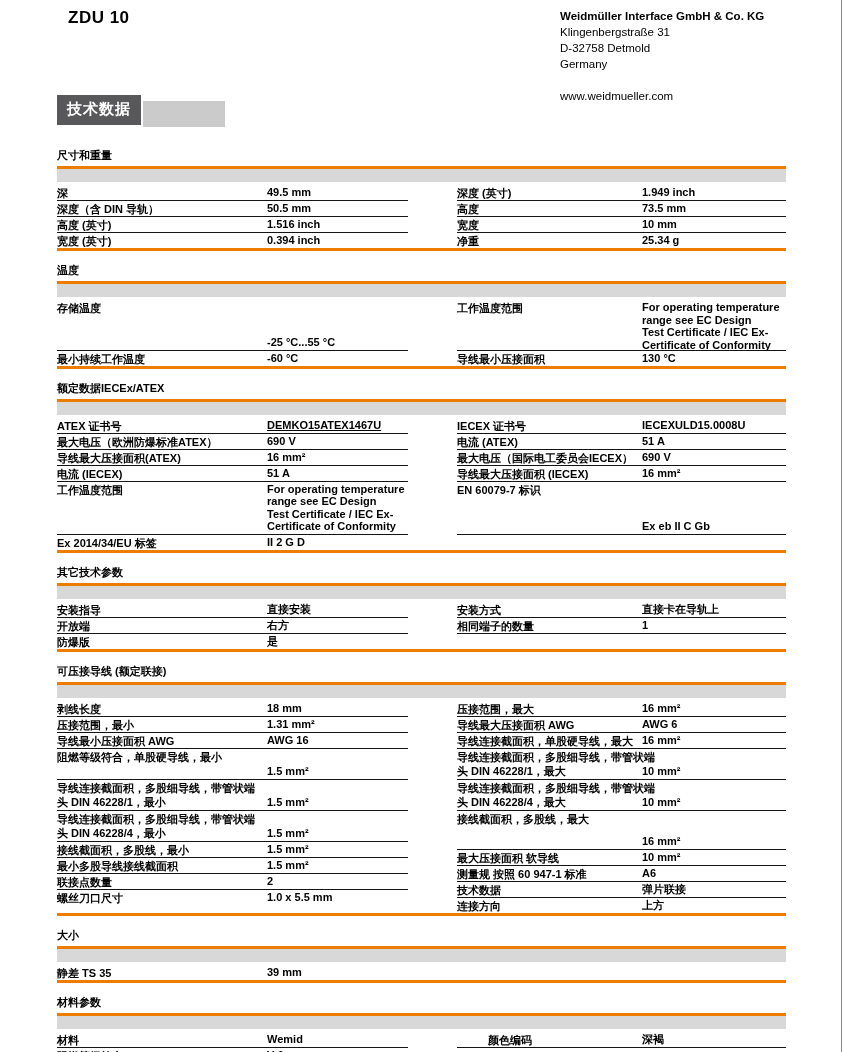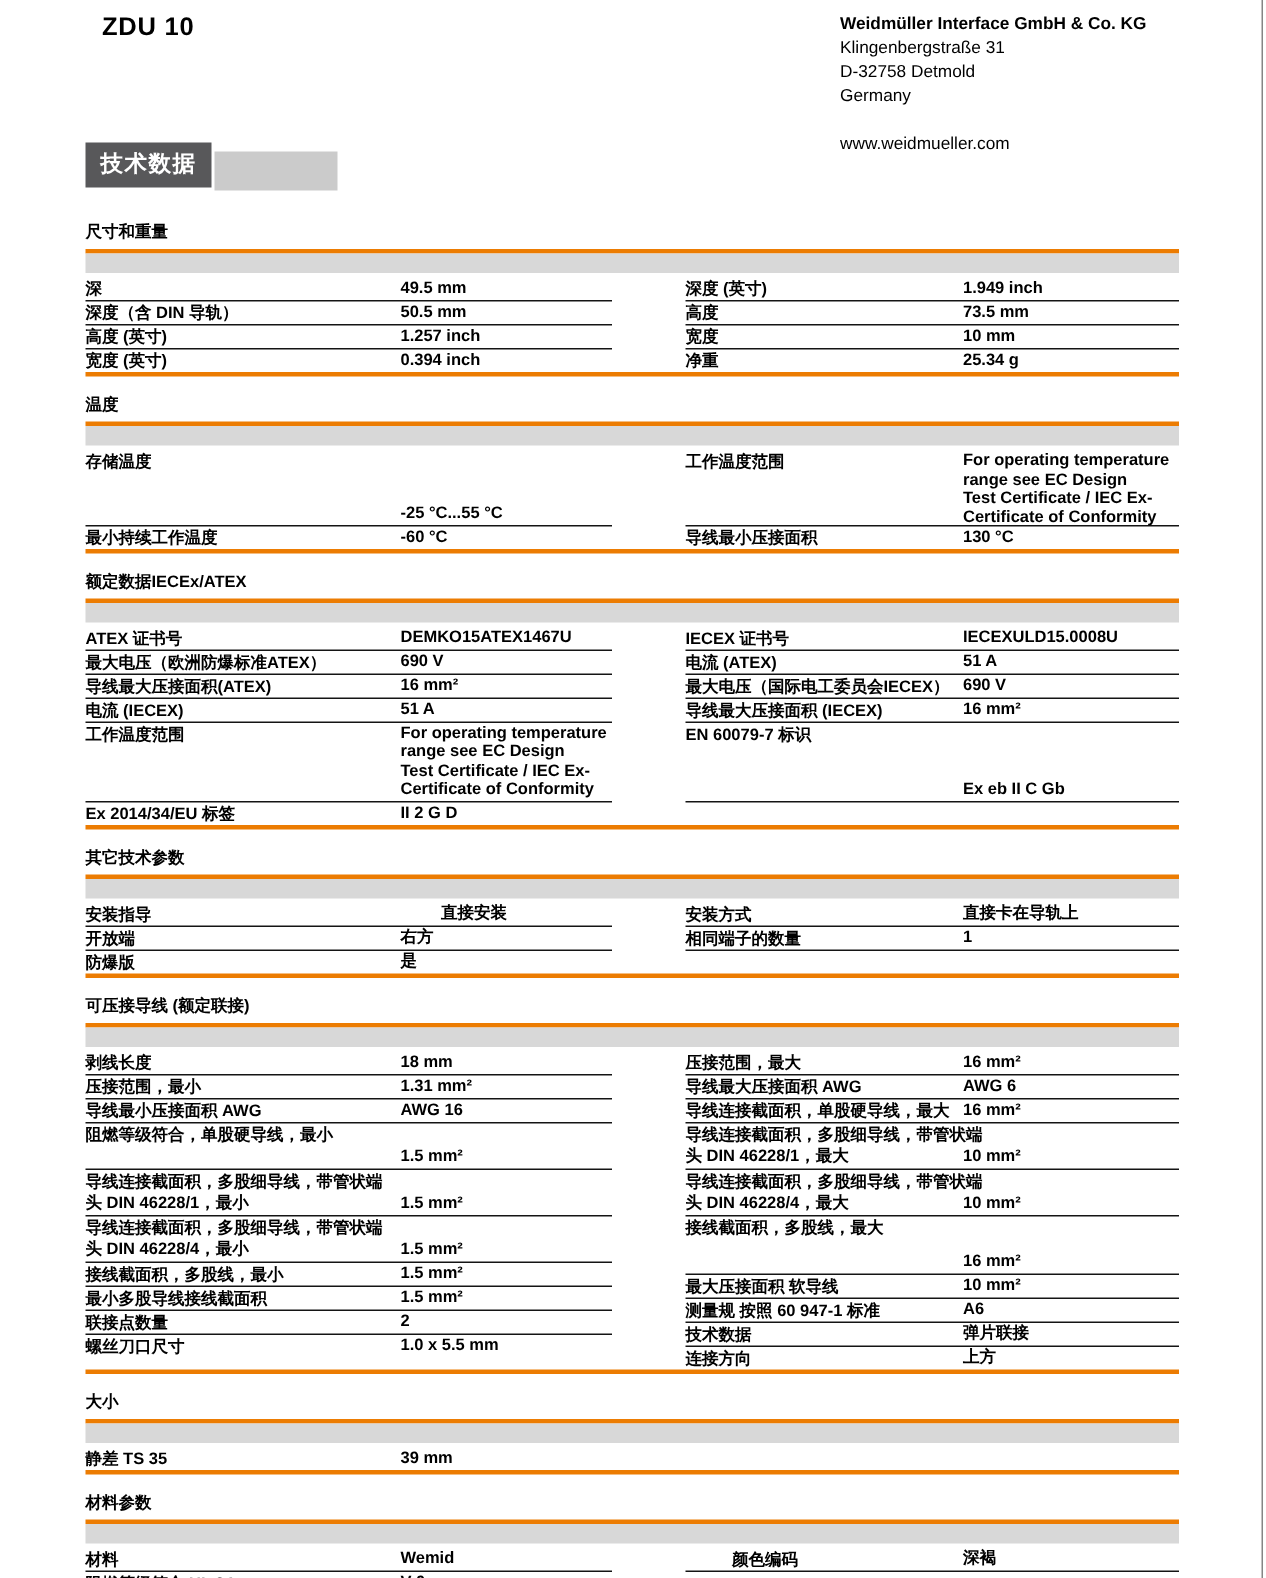--- a/index.html
+++ b/index.html
@@ -65,21 +65,21 @@
           <div class="row" style="min-height: 15px;">
             <span class="lab">深</span>
             <span class="val" style="left: 210px;">49.5 mm</span>
           </div>
           <div class="row" style="min-height: 15px;">
             <span class="lab">深度（含 DIN 导轨）</span>
             <span class="val" style="left: 210px;">50.5 mm</span>
           </div>
           <div class="row" style="min-height: 15px;">
             <span class="lab">高度 (英寸)</span>
-            <span class="val" style="left: 210px;">1.257 inch</span>
+            <span class="val" style="left: 210px;">1.516 inch</span>
           </div>
           <div class="row noline" style="min-height: 15px;">
             <span class="lab">宽度 (英寸)</span>
             <span class="val" style="left: 210px;">0.394 inch</span>
           </div>
         </div>
         <div class="col right">
           <div class="row" style="min-height: 15px;">
             <span class="lab">深度 (英寸)</span>
             <span class="val" style="left: 185px;">1.949 inch</span>
@@ -132,21 +132,21 @@
       <div class="accent"></div>
     </div>
     <div class="section">
       <h2 class="sec-title">额定数据IECEx/ATEX</h2>
       <div class="accent"></div>
       <div class="band"></div>
       <div class="cols">
         <div class="col left">
           <div class="row" style="min-height: 15px;">
             <span class="lab">ATEX 证书号</span>
-            <span class="val" style="left: 210px;">DEMKO15ATEX1467U</span>
+            <span class="val" style="left: 210px; text-decoration: underline;">DEMKO15ATEX1467U</span>
           </div>
           <div class="row" style="min-height: 15px;">
             <span class="lab">最大电压（欧洲防爆标准ATEX）</span>
             <span class="val" style="left: 210px;">690 V</span>
           </div>
           <div class="row" style="min-height: 15px;">
             <span class="lab">导线最大压接面积(ATEX)</span>
             <span class="val" style="left: 210px;">16 mm²</span>
           </div>
           <div class="row" style="min-height: 15px;">
@@ -191,21 +191,21 @@
       <div class="accent"></div>
     </div>
     <div class="section">
       <h2 class="sec-title">其它技术参数</h2>
       <div class="accent"></div>
       <div class="band"></div>
       <div class="cols">
         <div class="col left">
           <div class="row" style="min-height: 15px;">
             <span class="lab">安装指导</span>
-            <span class="val" style="left: 210px; margin-left: 27px;">直接安装</span>
+            <span class="val" style="left: 210px;">直接安装</span>
           </div>
           <div class="row" style="min-height: 15px;">
             <span class="lab">开放端</span>
             <span class="val" style="left: 210px;">右方</span>
           </div>
           <div class="row noline" style="min-height: 15px;">
             <span class="lab">防爆版</span>
             <span class="val" style="left: 210px;">是</span>
           </div>
         </div>

